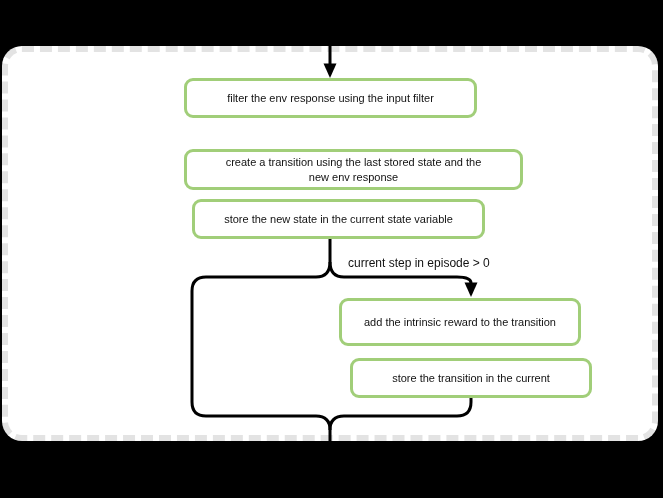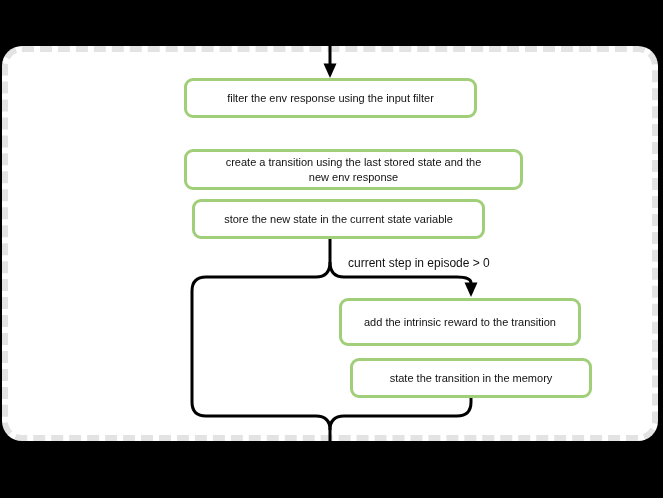--- a/index.html
+++ b/index.html
@@ -84,17 +84,17 @@
 
   <div class="node node-1">filter the env response using the input filter</div>
 
   <div class="node node-2">create a transition using the last stored state and the
 new env response</div>
 
   <div class="node node-3">store the new state in the current state variable</div>
 
   <div class="node node-4">add the intrinsic reward to the transition</div>
 
-  <div class="node node-5">state the transition in the memory</div>
+  <div class="node node-5">store the transition in the current</div>
 
   <div class="condition-label">current step in episode &gt; 0</div>
 
 </div>
 
 </body></html>

